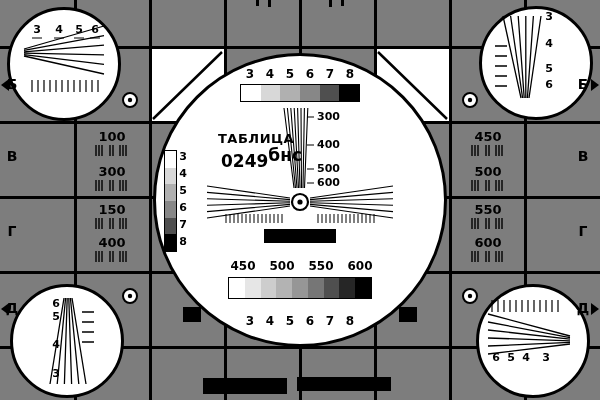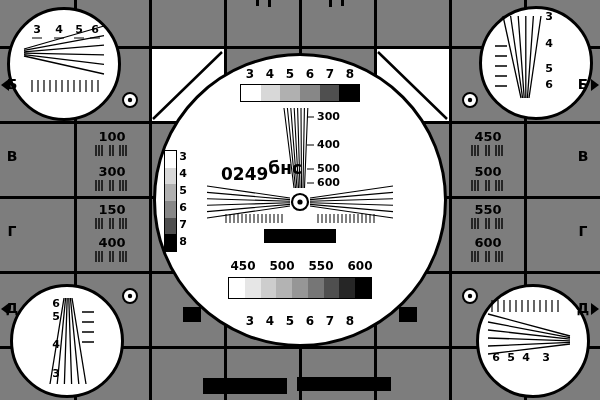--- a/index.html
+++ b/index.html
@@ -139,21 +139,22 @@
       <path d="M9 303L9 315L1 309Z"></path>
       <path d="M591 79L591 91L599 85Z"></path>
       <path d="M591 303L591 315L599 309Z"></path>
       <rect x="256" y="0" width="3" height="6"></rect>
       <rect x="268" y="0" width="3" height="7"></rect>
       <rect x="329" y="0" width="3" height="7"></rect>
       <rect x="341" y="0" width="3" height="6"></rect>
     </g>
   </svg>
 
-  <span class="nl" style="left:221px;top:160px"><span class="code">0249</span><sup class="code">бнс</sup></span>
+  <span class="nl title" style="left:218px;top:132px">ТАБЛИЦА</span>
+  <span class="nl" style="left:221px;top:147px"><span class="code">0249</span><sup class="code">бнс</sup></span>
 
   <span class="n s12" style="left:250px;top:68px">3</span>
   <span class="n s12" style="left:270px;top:68px">4</span>
   <span class="n s12" style="left:290px;top:68px">5</span>
   <span class="n s12" style="left:310px;top:68px">6</span>
   <span class="n s12" style="left:330px;top:68px">7</span>
   <span class="n s12" style="left:350px;top:68px">8</span>
 
   <span class="n s11" style="left:183px;top:151px">3</span>
   <span class="n s11" style="left:183px;top:168px">4</span>

